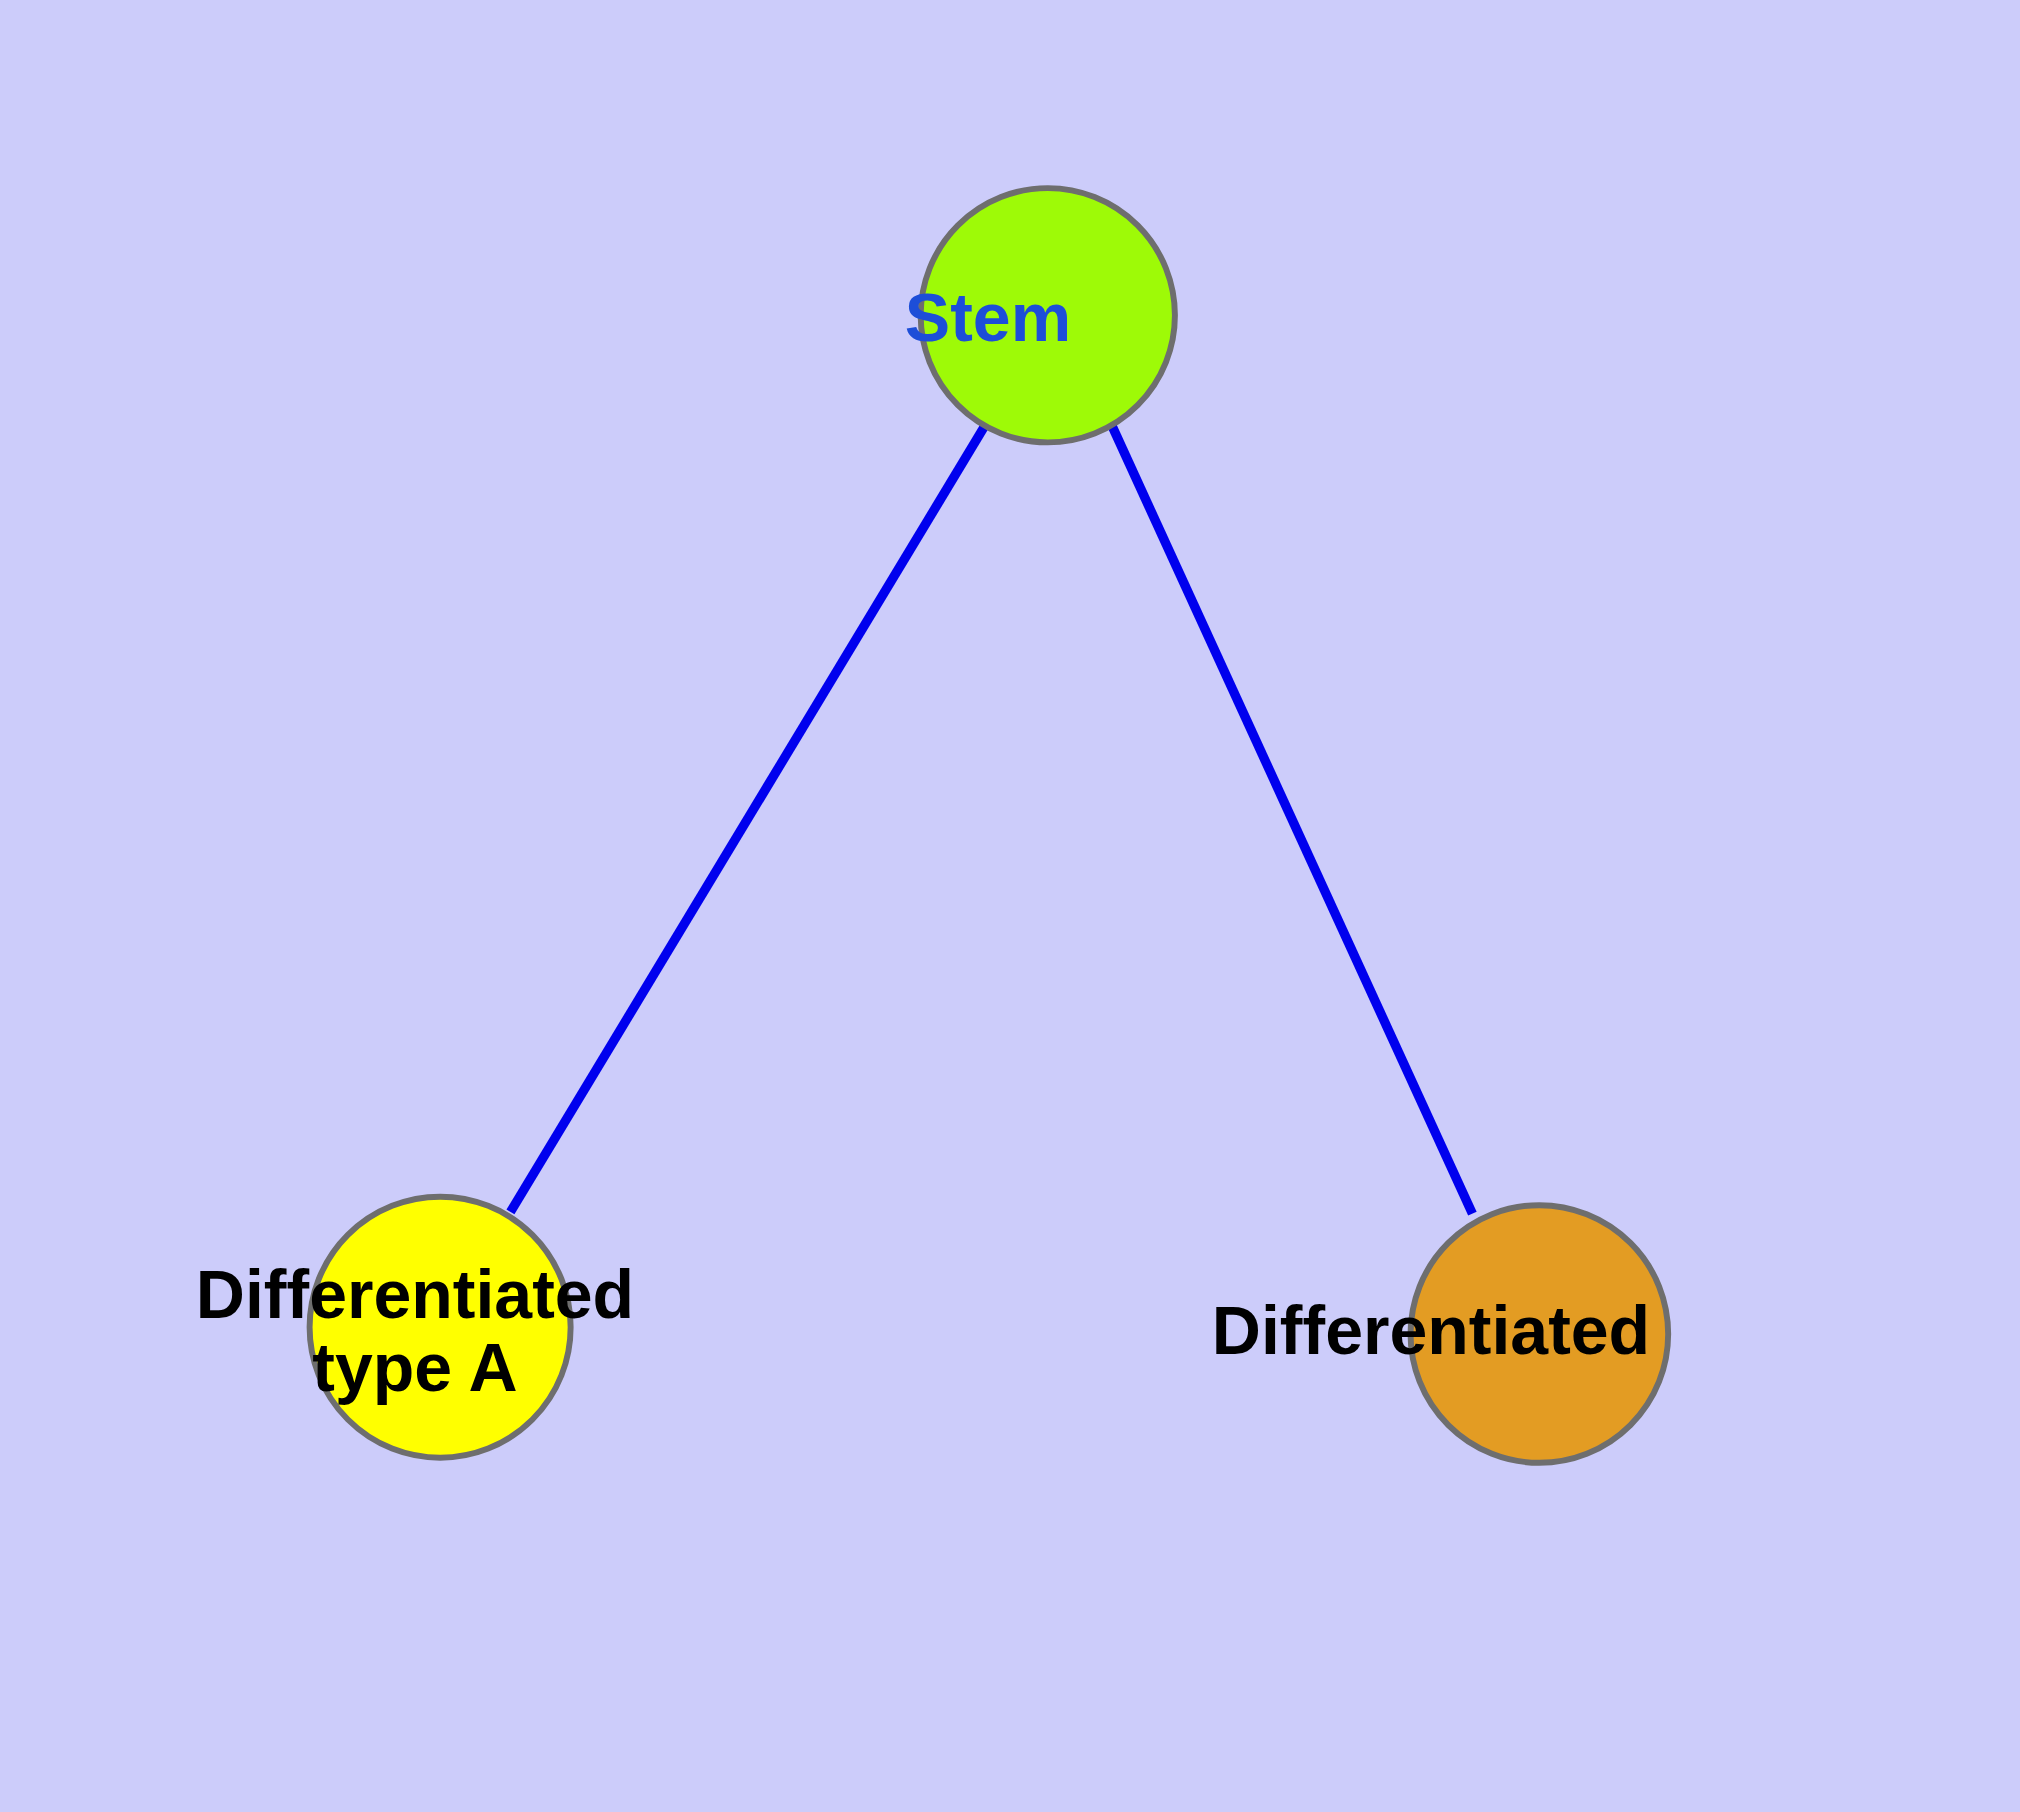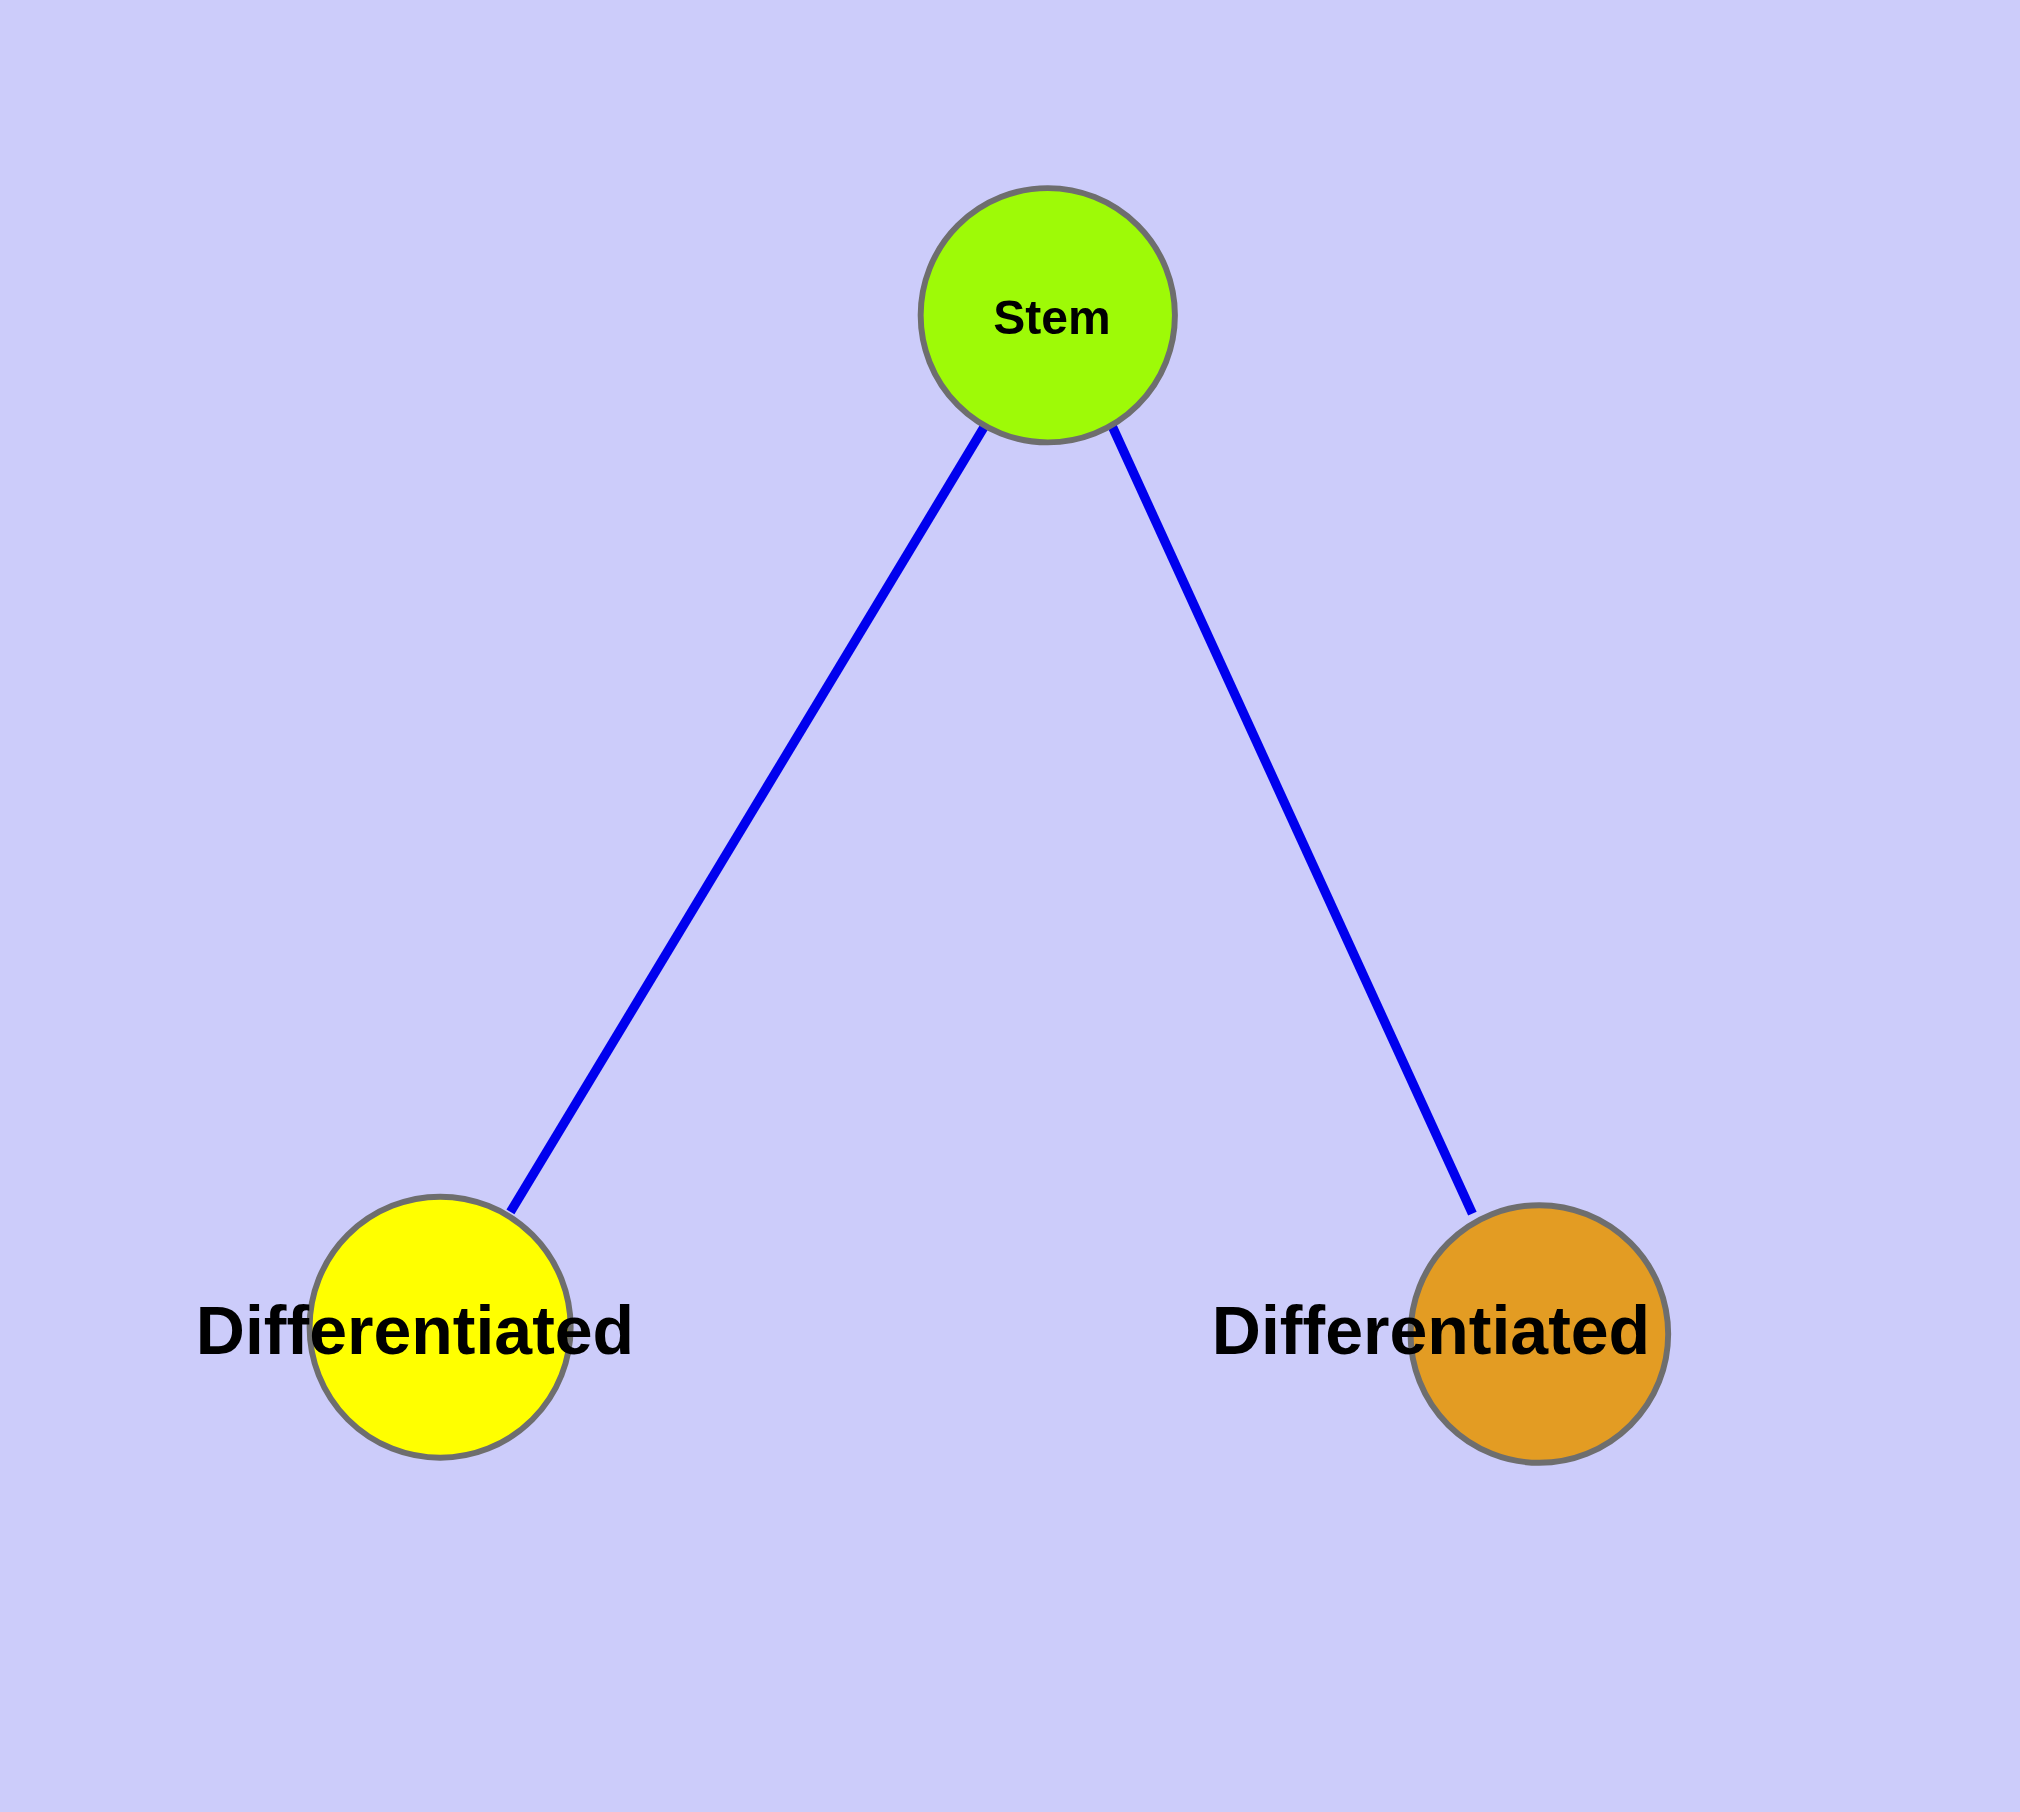--- a/index.html
+++ b/index.html
@@ -51,19 +51,19 @@
         <line x1="1312" y1="503" x2="1737" y2="1432" stroke="#0000ee" stroke-width="11" stroke-linecap="butt"></line>
       </g>
     <g id="nodes-layer">
         <circle cx="1236" cy="372" r="150" fill="#9efa07" stroke="#6e6e6e" stroke-width="7"></circle>
         <circle cx="519" cy="1566" r="154" fill="#ffff00" stroke="#6e6e6e" stroke-width="7"></circle>
         <circle cx="1816" cy="1574" r="152" fill="#e39c23" stroke="#6e6e6e" stroke-width="7"></circle>
       </g>
   </svg>
 
   <div id="labels-layer">
-      <div class="node-label" style="left: 1052px; top: 318px; font-size: 48px; color: #000000;"><div>Stem</div></div>
-      <div class="node-label" style="left: 415px; top: 1331px; font-size: 68px; color: rgb(0, 0, 0);"><div>Differentiated</div></div>
+      <div class="node-label" style="left: 988px; top: 318px; font-size: 68px; color: #1d4ed8;"><div>Stem</div></div>
+      <div class="node-label" style="left: 415px; top: 1331px; font-size: 68px; color: rgb(0, 0, 0);"><div>Differentiated</div><div>type A</div></div>
       <div class="node-label" style="left: 1431px; top: 1331px; font-size: 68px; color: rgb(0, 0, 0);"><div>Differentiated</div></div>
     </div>
 
 </div>
 
 
 </body></html>

